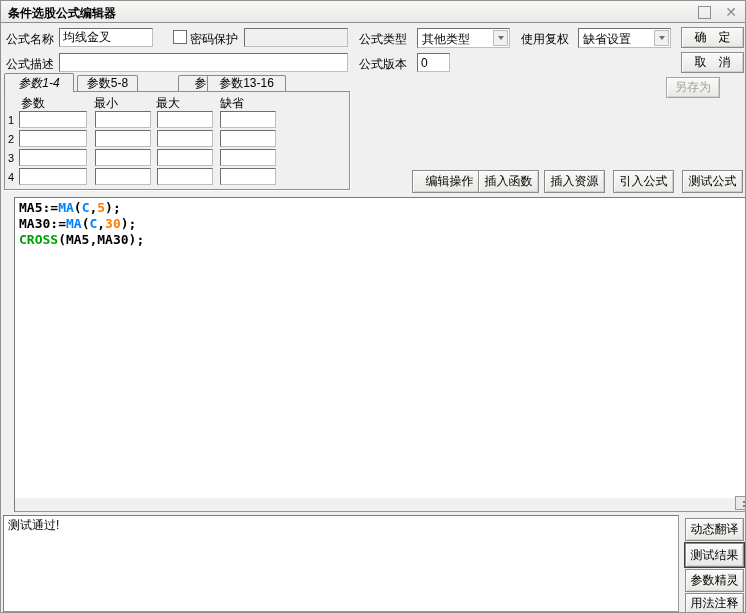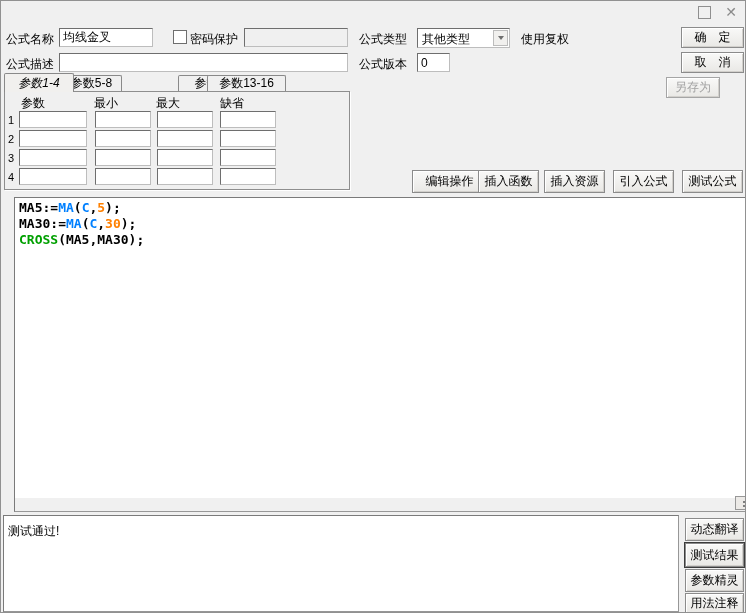--- a/index.html
+++ b/index.html
@@ -39,44 +39,53 @@
        border:1px solid;border-color:#7a7a7a #979797 #979797 #7a7a7a;box-sizing:border-box;margin-left:11px;}
   #code{position:absolute;left:4px;top:2px;font:bold 13px "DejaVu Sans Mono","Liberation Mono",monospace;
        line-height:16px;white-space:pre;}
   .hscroll{position:absolute;left:0;right:0;bottom:0;height:13px;background:#f0f0f0;}
   .grip{position:absolute;right:1px;bottom:1px;width:19px;height:14px;background:#eceae7;
        border:1px solid #989898;box-sizing:border-box;}
   .grip::after{content:"";position:absolute;right:1px;bottom:1px;width:10px;height:8px;
        background-image:radial-gradient(circle,#7f7f7f 1px,transparent 1.3px);background-size:4px 4px;}
   .result{position:absolute;left:2px;top:514px;width:676px;height:97px;background:#fff;
        border:1px solid;border-color:#7a7a7a #979797 #979797 #7a7a7a;box-sizing:border-box;
-       padding:8px 4px;line-height:15px;}
+       padding:2px 4px;line-height:15px;}
 </style>
 </head>
 <body>
 
 <div class="win" id="win">
+  <div class="titlebar">
+    <span class="title">条件选股公式编辑器</span>
+  </div>
   <span class="maxbox"></span>
   <span class="closex">✕</span>
 
   <span class="lbl" style="left:5px;top:31px">公式名称</span>
   <input class="field" type="text" style="left: 58px; top: 27px; width: 94px; height: 19px;" value="均线金叉">
   <span class="checkbox"></span>
   <span class="lbl" style="left:189px;top:31px">密码保护</span>
   <input class="field disabled-field" type="text" disabled="" style="left: 243px; top: 27px; width: 104px; height: 19px;" value="">
 
   <span class="lbl" style="left:358px;top:31px">公式类型</span>
   <div class="combo" style="left:416px;top:27px;width:93px">
     <span class="combo-val">其他类型</span>
     <span class="combo-btn">
         <i class="tri"></i>
       </span>
   </div>
 
   <span class="lbl" style="left:520px;top:31px">使用复权</span>
+  <div class="combo" style="left:577px;top:27px;width:93px">
+    <span class="combo-val">缺省设置</span>
+    <span class="combo-btn">
+        <i class="tri"></i>
+      </span>
+  </div>
 
   <span class="lbl" style="left:5px;top:56px">公式描述</span>
   <input class="field" type="text" style="left: 58px; top: 52px; width: 289px; height: 19px;" value="">
   <span class="lbl" style="left:358px;top:56px">公式版本</span>
   <input class="field" type="text" style="left: 416px; top: 52px; width: 33px; height: 19px;" value="0">
 
   <div class="btn" style="left:680px;top:26px;width:63px;height:21px">确　定</div>
   <div class="btn" style="left:680px;top:51px;width:63px;height:21px">取　消</div>
   <div class="btn disabled" style="left:665px;top:76px;width:54px;height:21px">另存为</div>
 
@@ -85,21 +94,21 @@
   <div class="editor">
     <div id="code"><div class="code-line"><span style="color: rgb(0, 0, 0);">MA5:=</span><span style="color: rgb(0, 128, 255);">MA</span><span style="color: rgb(0, 0, 0);">(</span><span style="color: rgb(0, 128, 255);">C</span><span style="color: rgb(0, 0, 0);">,</span><span style="color: rgb(255, 128, 0);">5</span><span style="color: rgb(0, 0, 0);">);</span></div><div class="code-line"><span style="color: rgb(0, 0, 0);">MA30:=</span><span style="color: rgb(0, 128, 255);">MA</span><span style="color: rgb(0, 0, 0);">(</span><span style="color: rgb(0, 128, 255);">C</span><span style="color: rgb(0, 0, 0);">,</span><span style="color: rgb(255, 128, 0);">30</span><span style="color: rgb(0, 0, 0);">);</span></div><div class="code-line"><span style="color: rgb(0, 160, 0);">CROSS</span><span style="color: rgb(0, 0, 0);">(MA5,MA30);</span></div></div>
     <div class="hscroll"></div>
     <div class="grip"></div>
   </div>
 
   <div class="result">
     <span>测试通过!</span>
   </div>
 <div class="tab active" style="left: 3px; top: 72px; width: 70px; height: 19px; font-style: italic;">参数1-4</div>
-    <div class="tab" style="left: 60px; top: 74px; width: 61px; height: 16px;">参数5-8</div>
+    <div class="tab" style="left: 76px; top: 74px; width: 61px; height: 16px;">参数5-8</div>
     <div class="tab" style="left: 139px; top: 74px; width: 81px; height: 16px; margin-left: 38px;">参数9-12</div>
     <div class="tab" style="left: 206px; top: 74px; width: 79px; height: 16px;">参数13-16</div>
     <div class="lbl" style="left: 20px; top: 95px;">参数</div>
     <div class="lbl" style="left: 93px; top: 95px;">最小</div>
     <div class="lbl" style="left: 155px; top: 95px;">最大</div>
     <div class="lbl" style="left: 219px; top: 95px;">缺省</div>
     <div class="lbl" style="left: 7px; top: 112px; font-size: 11px;">1</div>
     <input class="field" type="text" style="left: 18px; top: 110px; width: 68px; height: 17px;">
     <input class="field" type="text" style="left: 94px; top: 110px; width: 56px; height: 17px;">
     <input class="field" type="text" style="left: 156px; top: 110px; width: 56px; height: 17px;">

